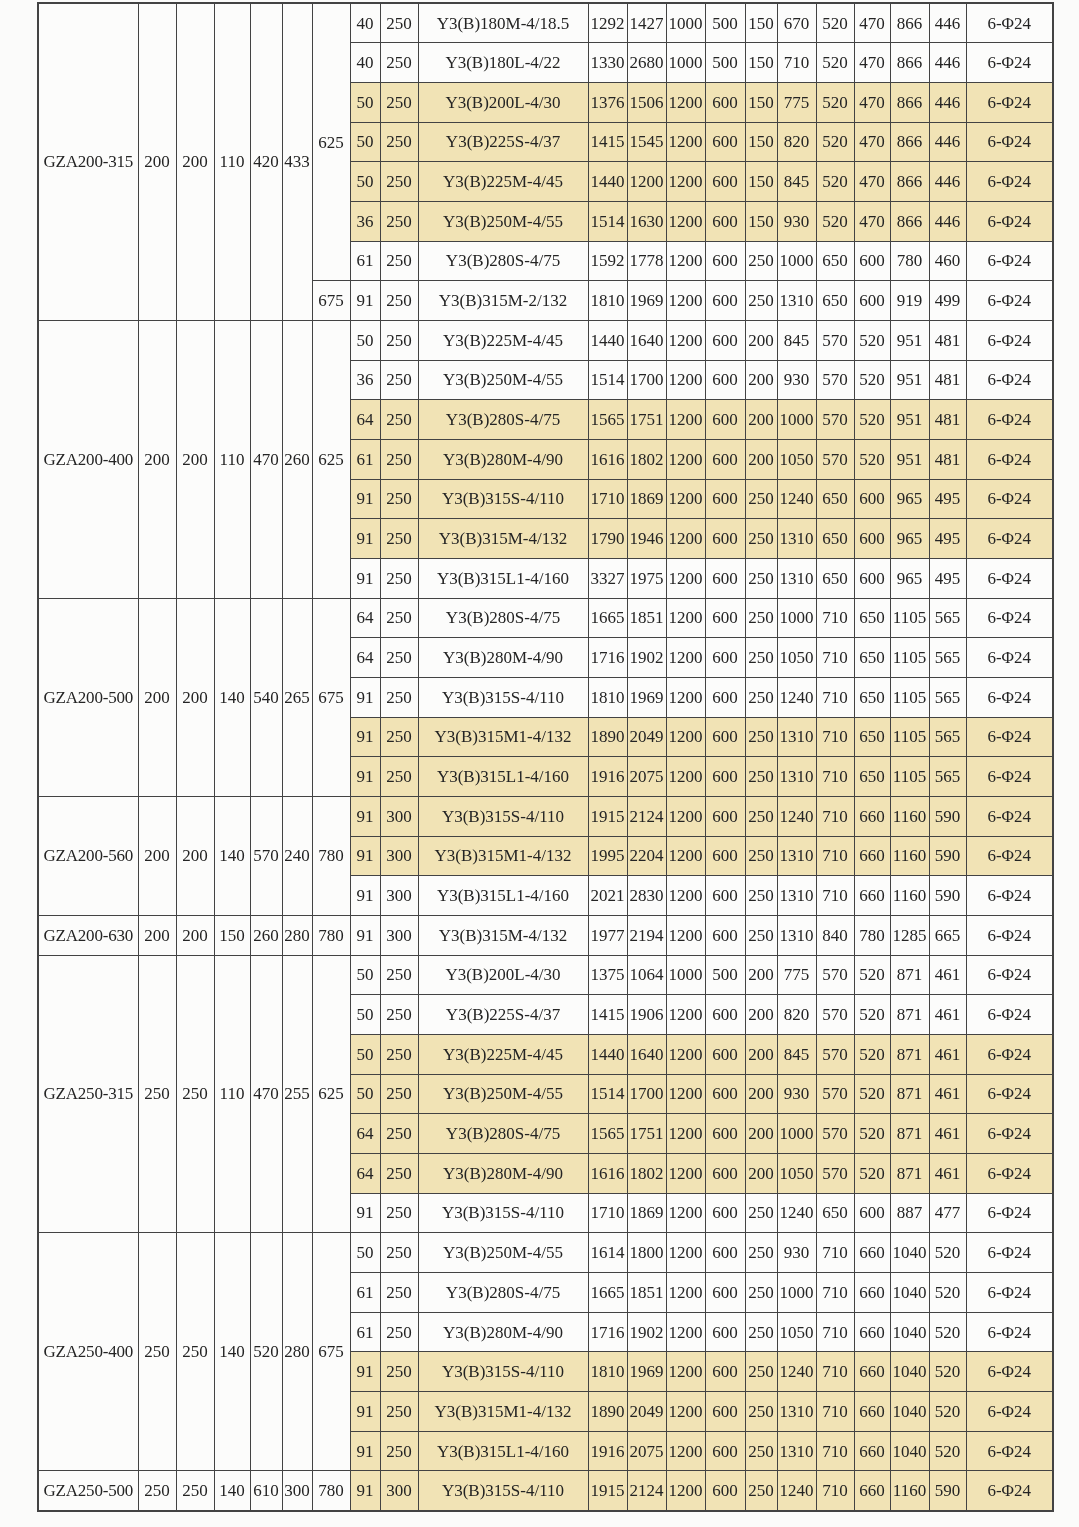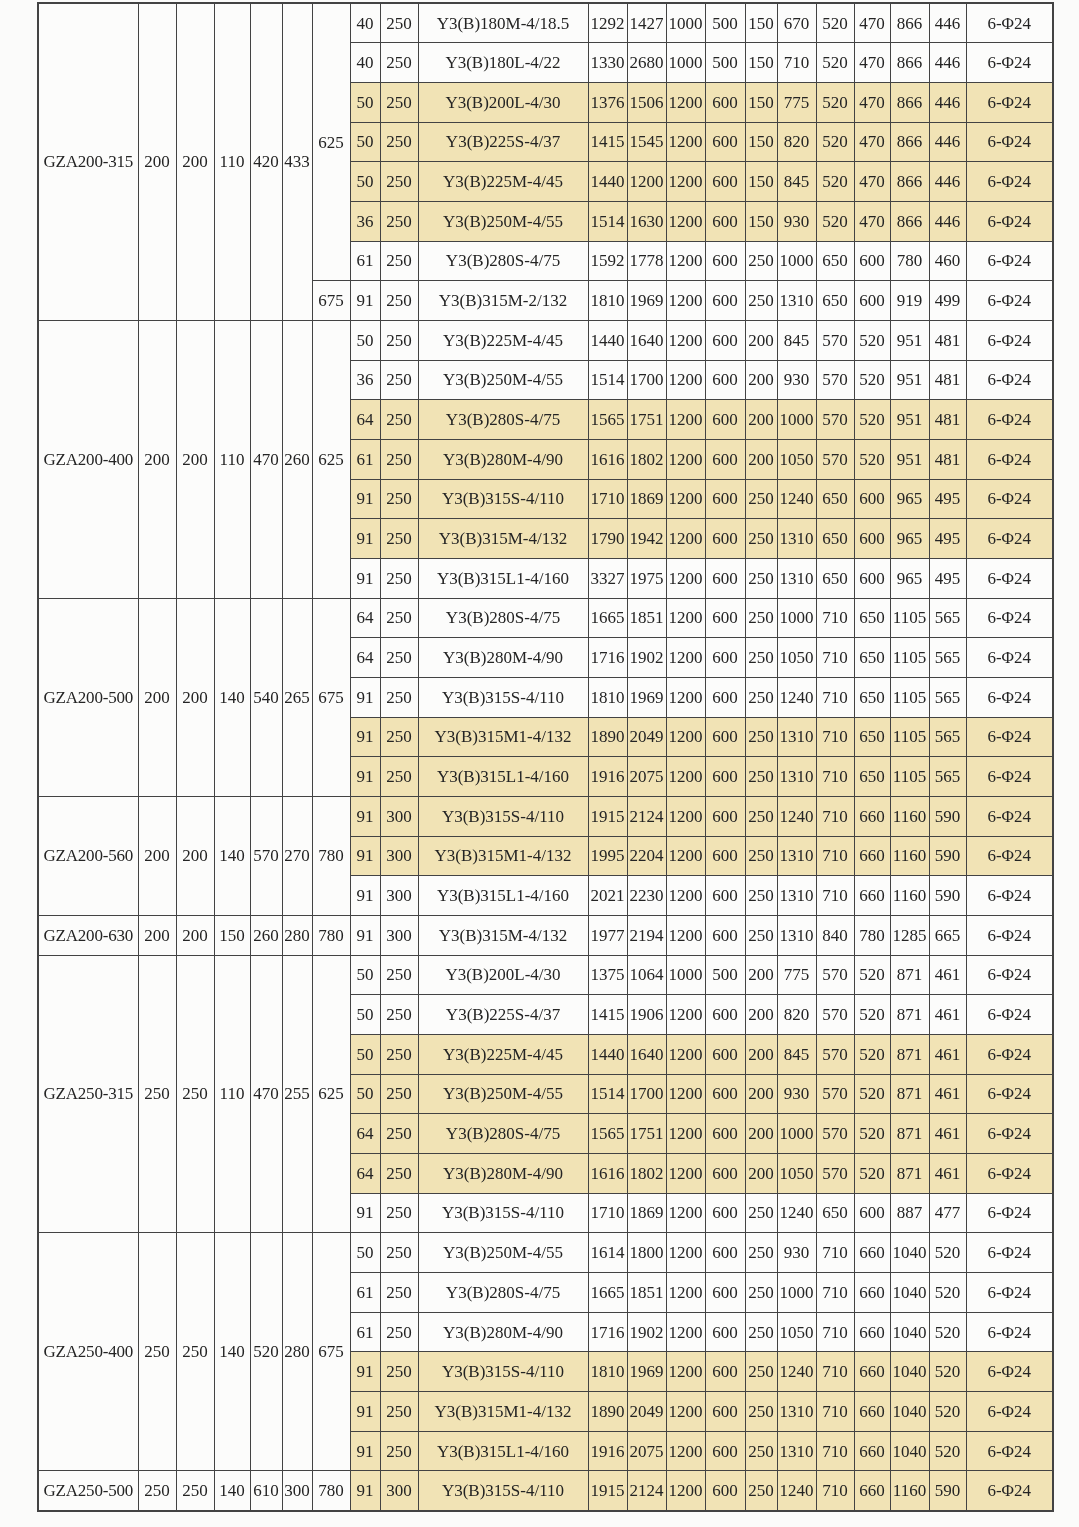--- a/index.html
+++ b/index.html
@@ -290,21 +290,21 @@
           <td class="hl">600</td>
           <td class="hl">965</td>
           <td class="hl">495</td>
           <td class="hl">6-Φ24</td>
         </tr>
         <tr>
           <td class="hl">91</td>
           <td class="hl">250</td>
           <td class="hl">Y3(B)315M-4/132</td>
           <td class="hl">1790</td>
-          <td class="hl">1942</td>
+          <td class="hl">1946</td>
           <td class="hl">1200</td>
           <td class="hl">600</td>
           <td class="hl">250</td>
           <td class="hl">1310</td>
           <td class="hl">650</td>
           <td class="hl">600</td>
           <td class="hl">965</td>
           <td class="hl">495</td>
           <td class="hl">6-Φ24</td>
         </tr>
@@ -410,21 +410,21 @@
           <td class="hl">1105</td>
           <td class="hl">565</td>
           <td class="hl">6-Φ24</td>
         </tr>
         <tr>
           <td rowspan="3" class="model">GZA200-560</td>
           <td rowspan="3">200</td>
           <td rowspan="3">200</td>
           <td rowspan="3">140</td>
           <td rowspan="3">570</td>
-          <td rowspan="3">270</td>
+          <td rowspan="3">240</td>
           <td rowspan="3">780</td>
           <td class="hl">91</td>
           <td class="hl">300</td>
           <td class="hl">Y3(B)315S-4/110</td>
           <td class="hl">1915</td>
           <td class="hl">2124</td>
           <td class="hl">1200</td>
           <td class="hl">600</td>
           <td class="hl">250</td>
           <td class="hl">1240</td>
@@ -448,21 +448,21 @@
           <td class="hl">660</td>
           <td class="hl">1160</td>
           <td class="hl">590</td>
           <td class="hl">6-Φ24</td>
         </tr>
         <tr>
           <td>91</td>
           <td>300</td>
           <td>Y3(B)315L1-4/160</td>
           <td>2021</td>
-          <td>2230</td>
+          <td>2830</td>
           <td>1200</td>
           <td>600</td>
           <td>250</td>
           <td>1310</td>
           <td>710</td>
           <td>660</td>
           <td>1160</td>
           <td>590</td>
           <td>6-Φ24</td>
         </tr>

